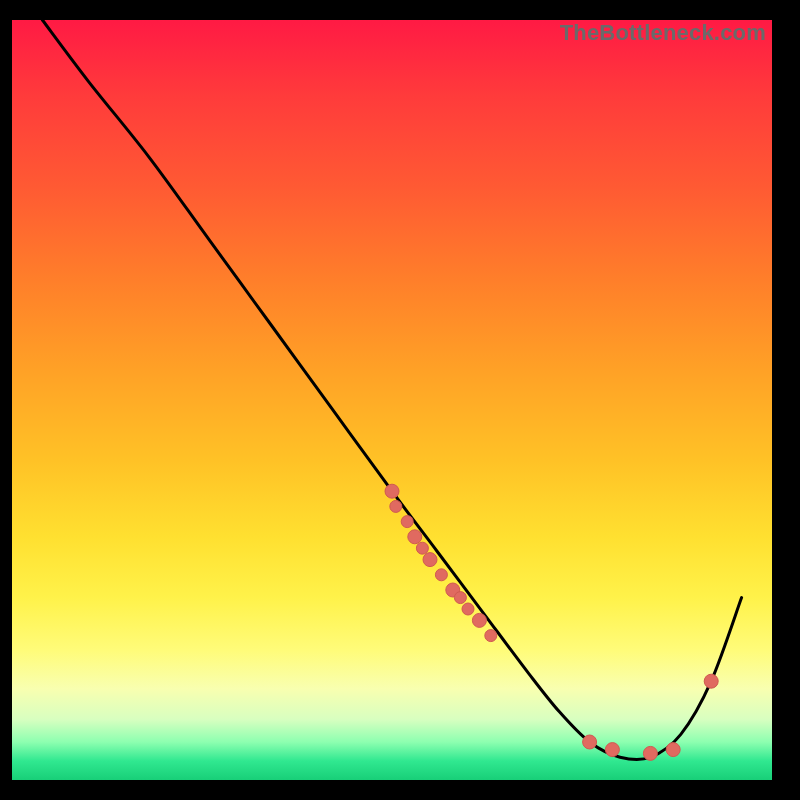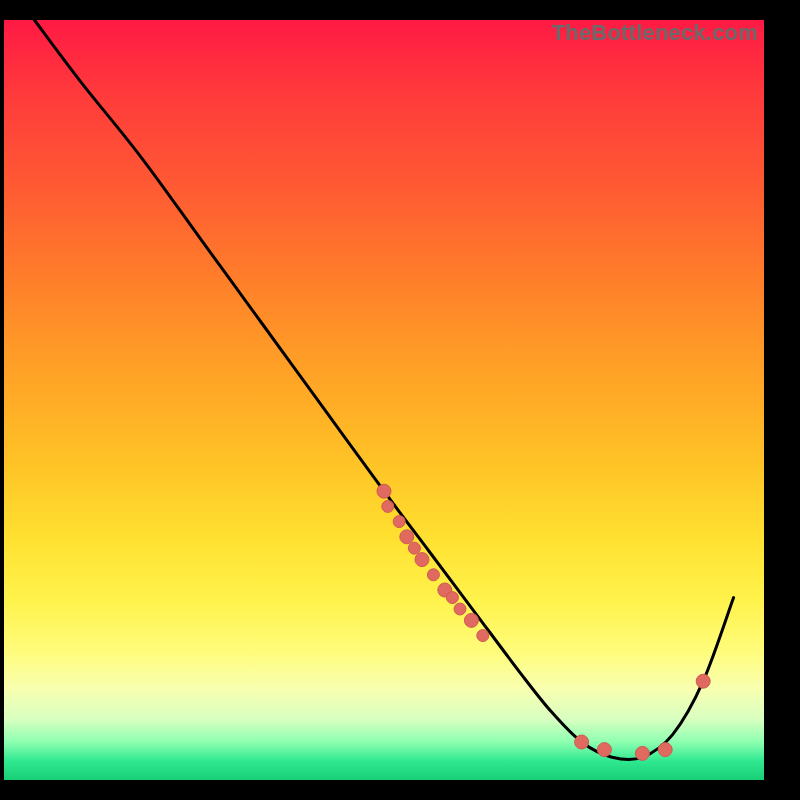--- a/index.html
+++ b/index.html
@@ -5,21 +5,21 @@
   html, body {
     margin: 0;
     padding: 0;
     width: 800px;
     height: 800px;
     background: #000000;
     overflow: hidden;
   }
   .frame {
     position: absolute;
-    left: 4px;
+    left: 12px;
     top: 20px;
     width: 760px;
     height: 760px;
     background: #000;
   }
   .plot-area {
     position: absolute;
     left: 0;
     top: 0;
     width: 760px;

